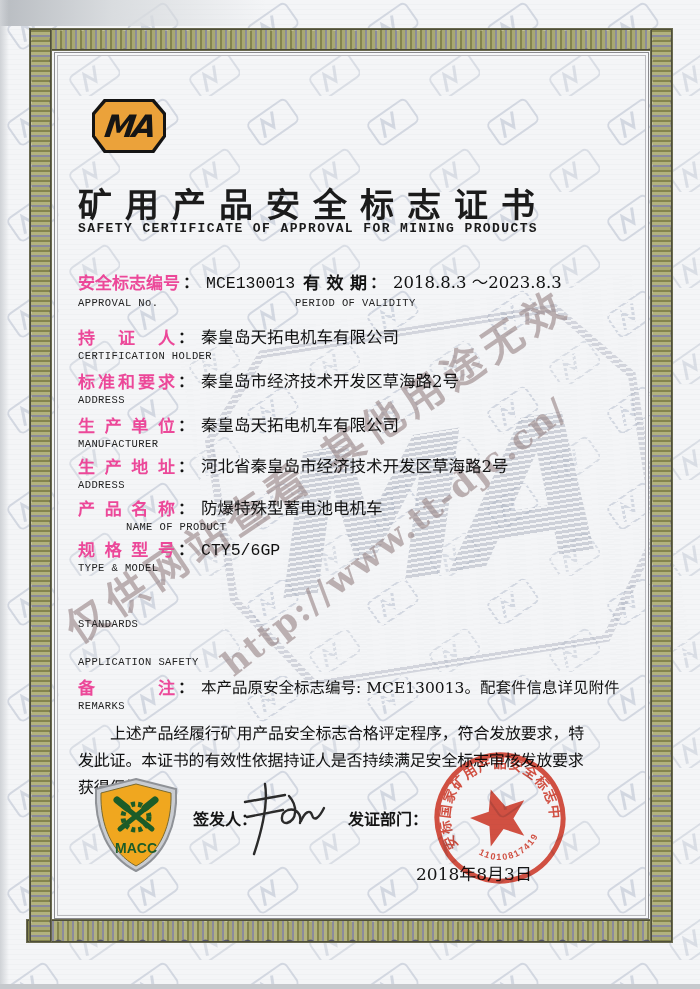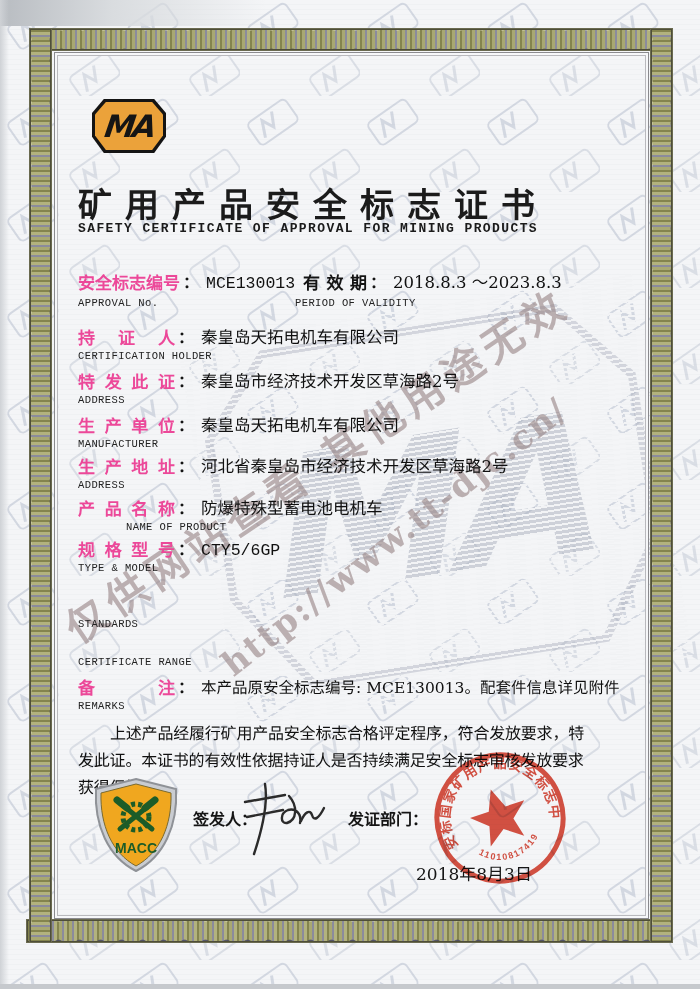--- a/index.html
+++ b/index.html
@@ -148,21 +148,21 @@
       <span class="flabel-narrow">有效期</span><span class="fcolon">：</span><span class="fvalue">2018.8.3 ～2023.8.3</span>
     </div>
     <div class="abs fen" style="left:295px;top:297px;text-align:right;">PERIOD OF VALIDITY</div>
 
     <div class="abs row" style="left:78px;top:324px;">
       <span class="flabel">持证人</span><span class="fcolon">：</span><span class="fvalue">秦皇岛天拓电机车有限公司</span>
     </div>
     <div class="abs fen" style="left:78px;top:350px;">CERTIFICATION HOLDER</div>
 
     <div class="abs row" style="left:78px;top:368px;">
-      <span class="flabel">特发此证</span><span class="fcolon">：</span><span class="fvalue">秦皇岛市经济技术开发区草海路2号</span>
+      <span class="flabel">标准和要求</span><span class="fcolon">：</span><span class="fvalue">秦皇岛市经济技术开发区草海路2号</span>
     </div>
     <div class="abs fen" style="left:78px;top:394px;">ADDRESS</div>
 
     <div class="abs row" style="left:78px;top:412px;">
       <span class="flabel">生产单位</span><span class="fcolon">：</span><span class="fvalue">秦皇岛天拓电机车有限公司</span>
     </div>
     <div class="abs fen" style="left:78px;top:438px;">MANUFACTURER</div>
 
     <div class="abs row" style="left:78px;top:453px;">
       <span class="flabel">生产地址</span><span class="fcolon">：</span><span class="fvalue">河北省秦皇岛市经济技术开发区草海路2号</span>
@@ -174,21 +174,21 @@
     </div>
     <div class="abs fen" style="left:78px;top:521px;padding-left:48px;">NAME OF PRODUCT</div>
 
     <div class="abs row" style="left:78px;top:536px;">
       <span class="flabel">规格型号</span><span class="fcolon">：</span><span class="fvalue" style="font-family:'Liberation Mono',monospace;">CTY5/6GP</span>
     </div>
     <div class="abs fen" style="left:78px;top:562px;">TYPE &amp; MODEL</div>
 
     <div class="abs fen" style="left:78px;top:618px;">STANDARDS</div>
 
-    <div class="abs fen" style="left:78px;top:656px;">CERTIFICATE RANGE</div>
+    <div class="abs fen" style="left:78px;top:656px;">APPLICATION SAFETY</div>
 
     <div class="abs row" style="left:78px;top:674px;">
       <span class="flabel">备注</span><span class="fcolon">：</span><span class="fvalue" style="font-size:15.5px;">本产品原安全标志编号: MCE130013。配套件信息详见附件</span>
     </div>
     <div class="abs fen" style="left:78px;top:700px;">REMARKS</div>
 
     <div class="abs declaration">上述产品经履行矿用产品安全标志合格评定程序，符合发放要求，特发此证。本证书的有效性依据持证人是否持续满足安全标志审核发放要求获得保持。</div>
 
     <svg class="abs macc-wrap" viewBox="0 0 92 96">
       <path d="M46 2 L86 12 C88 48 74 80 46 94 C18 80 4 48 6 12 Z" fill="#c9ccd1" stroke="#8f9297" stroke-width="2"></path>

